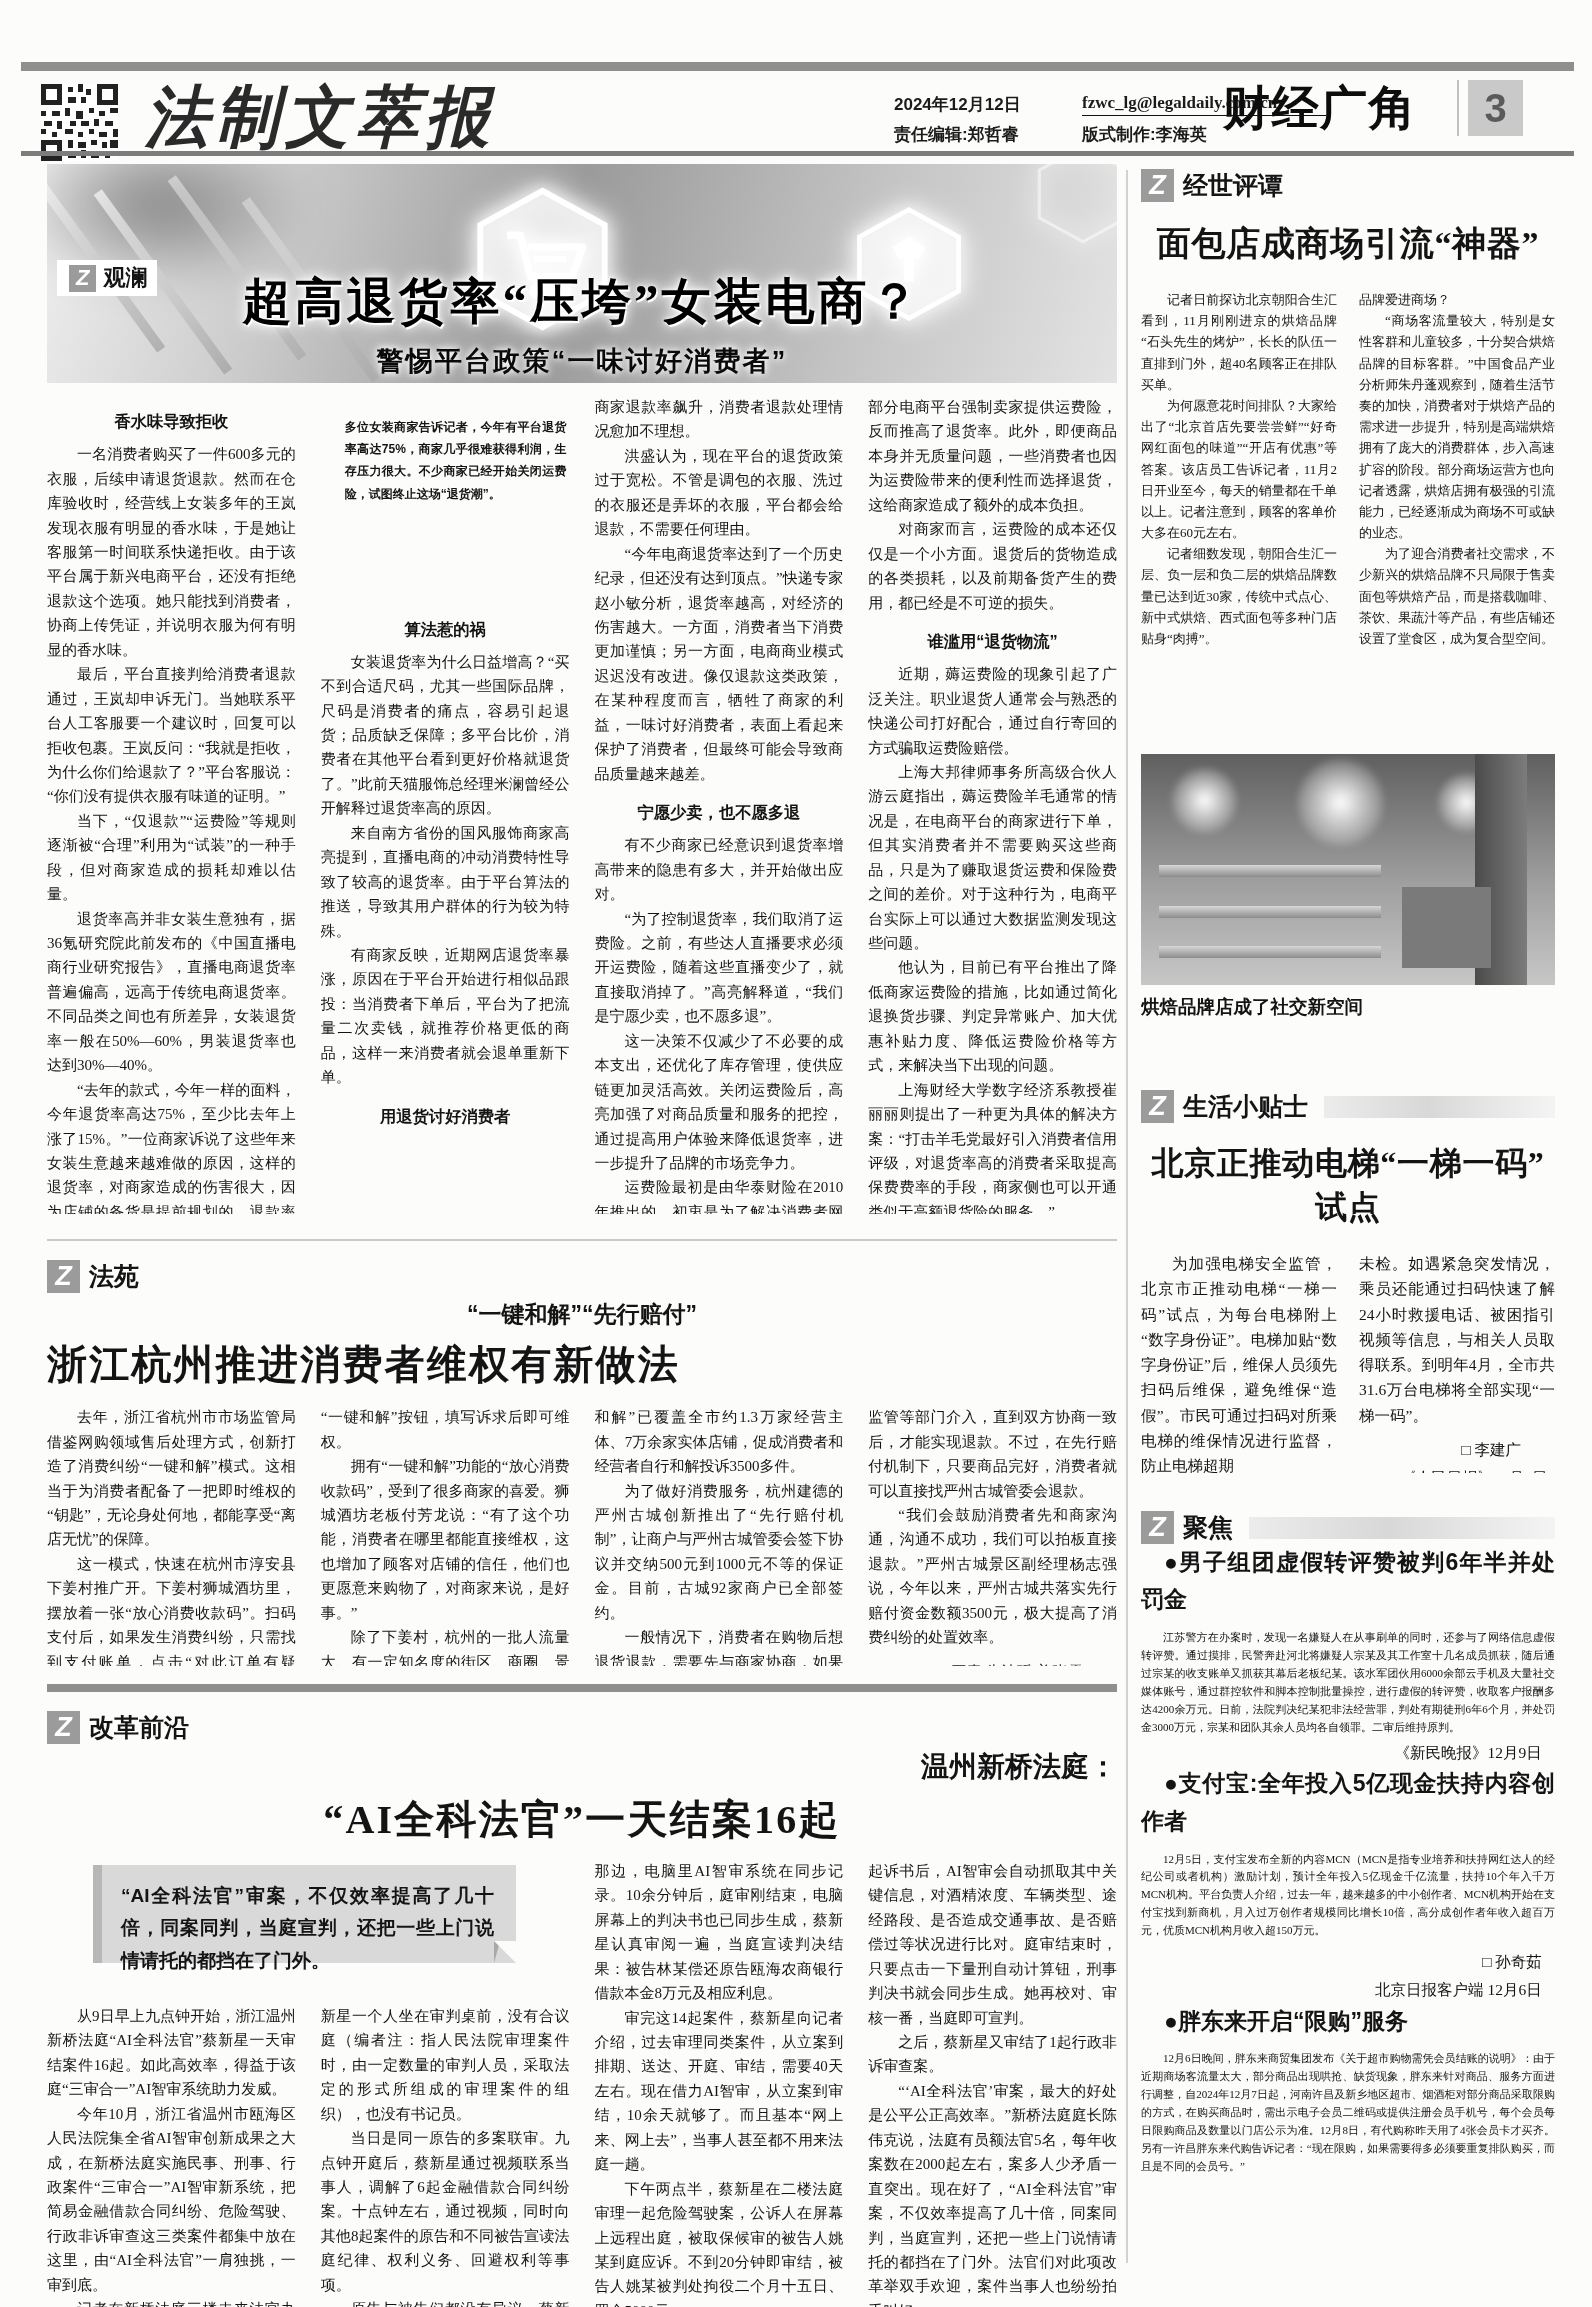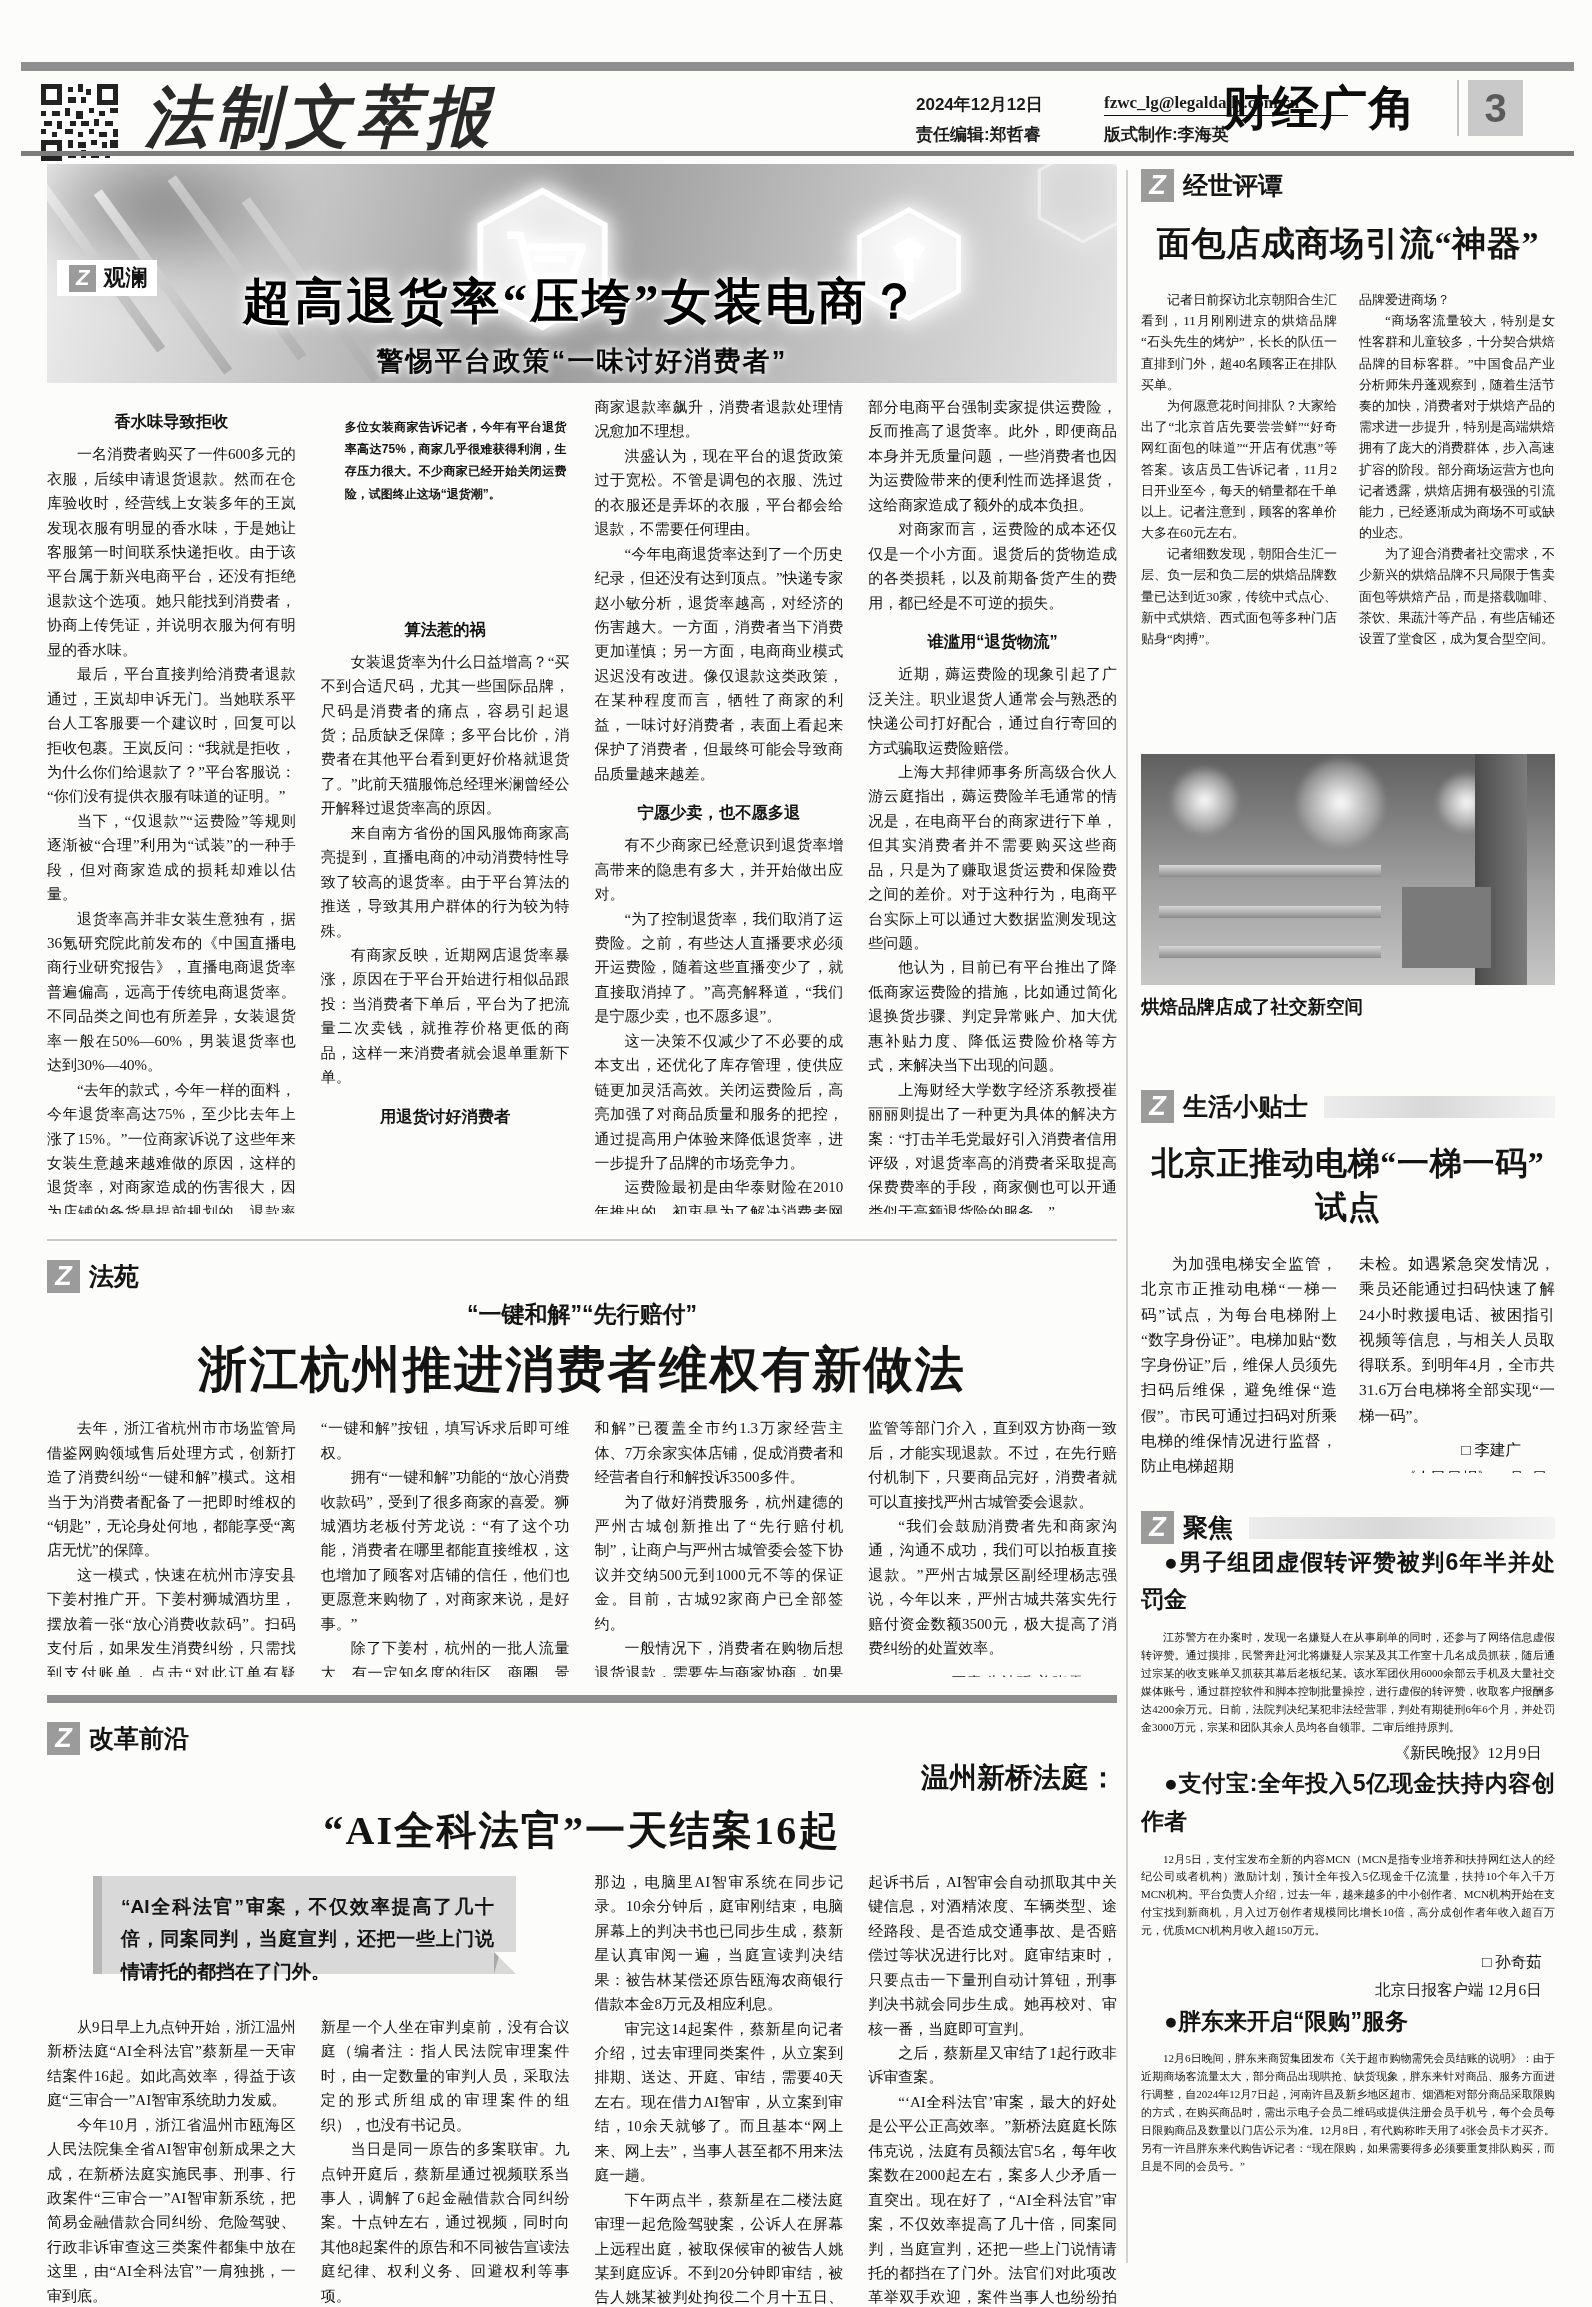--- a/index.html
+++ b/index.html
@@ -8,21 +8,21 @@
     width:1593px;height:2307px;position:relative;overflow:hidden;
     background:#fcfcfb;color:#141414;
     font-family:"Liberation Serif","DejaVu Serif",serif;
   }
   
   .topbar{position:absolute;left:21px;top:62px;width:1553px;height:9px;background:#8f8f8f;}
   .headrule{position:absolute;left:21px;top:151px;width:1553px;height:5.2px;background:#7d7d7d;}
   .qr{position:absolute;left:41px;top:84px;width:77px;height:77px;}
   .masthead{position:absolute;left:145px;top:74px;font-size:64px;font-weight:900;font-style:italic;
     letter-spacing:6px;color:#2a2a2a;font-family:"Liberation Serif",serif;transform:scaleY(1.05);}
-  .hinfo{position:absolute;left:916px;top:93px;display:grid;grid-template-columns:167px 244px;column-gap:21px;row-gap:7.4px;
+  .hinfo{position:absolute;left:894px;top:93px;display:grid;grid-template-columns:167px 244px;column-gap:21px;row-gap:7.4px;
     font-family:"Liberation Sans","DejaVu Sans",sans-serif;font-size:17px;font-weight:700;color:#1b1b1b;}
   .hemail{font-family:"Liberation Serif",serif;border-bottom:1.5px solid #111;padding-bottom:1.5px;}
   .fjtitle{position:absolute;left:1223px;top:77px;font-size:47px;font-weight:900;letter-spacing:1.5px;
     font-family:"Liberation Sans","DejaVu Sans",sans-serif;color:#0d0d0d;}
   .pagebox{position:absolute;left:1457px;top:80px;border-left:2.2px solid #c2c2c2;padding-left:9px;}
   .pagenum{width:55px;height:56px;background:#c9c9c9;color:#5a5a5a;font-size:40px;font-weight:700;
     display:flex;align-items:center;justify-content:center;font-family:"Liberation Sans",sans-serif;}
   
   #left-area{position:absolute;left:47px;top:164px;width:1070px;}
   #sidebar{position:absolute;left:1141px;top:169px;width:414px;height:2132px;overflow:hidden;}
@@ -57,21 +57,21 @@
   .para.cont{text-indent:0;}
   .lede{font-family:"Liberation Sans","DejaVu Sans",sans-serif;font-weight:700;font-size:12px;line-height:1.85;
     margin:21px 0 111px;padding-left:24px;padding-right:3px;}
   .byline{text-align:right;margin-top:9px;padding-right:34px;font-size:15.5px;}
   .src{text-align:right;margin-top:3px;padding-right:7.4px;font-size:15.5px;}
   .divider-thin{height:1.5px;background:#c9c9c9;margin-top:25px;}
   .divider-thick{height:7.4px;background:#8f8f8f;margin-top:18px;}
   
   .sec-label{margin-top:19px;}
   .kicker{text-align:center;font-family:"Liberation Sans",sans-serif;font-weight:700;font-size:23px;margin-top:6px;}
-  .sec-headline{text-align:center;font-weight:900;font-size:49px;letter-spacing:2.2px;margin-top:7.4px;font-family:Liberation Mono, monospace;}
+  .sec-headline{text-align:left;font-weight:900;font-size:40px;letter-spacing:2.2px;margin-top:7.4px;font-family:Liberation Mono, monospace;}
   .f-cols{margin-top:13.3px;}
   .f-cols .col{height:261px;}
   
   .kicker-big{text-align:right;font-family:Liberation Mono, monospace;font-weight:700;font-size:28px;margin-top:4.4px;}
   .headline-big{text-align:center;font-weight:900;font-size:40px;letter-spacing:2.2px;margin-top:6px;}
   .r-body{position:relative;margin-top:12px;}
   .r-cols .col{height:468px;}
   .r-cols .col.pad{padding-top:145px;height:323px;}
   .pullq{position:absolute;left:46px;top:6px;width:423px;height:98px;background:#d9d9d9;border-left:9.6px solid #b7b7b7;
     padding:15px 22px 0 19px;box-sizing:border-box;font-family:"Liberation Sans",sans-serif;font-weight:700;

